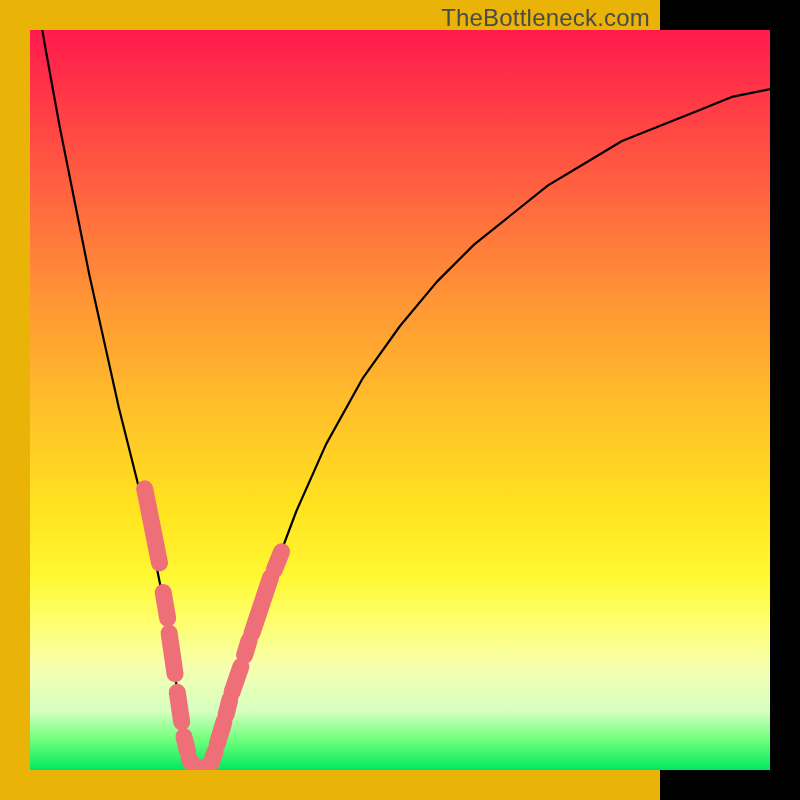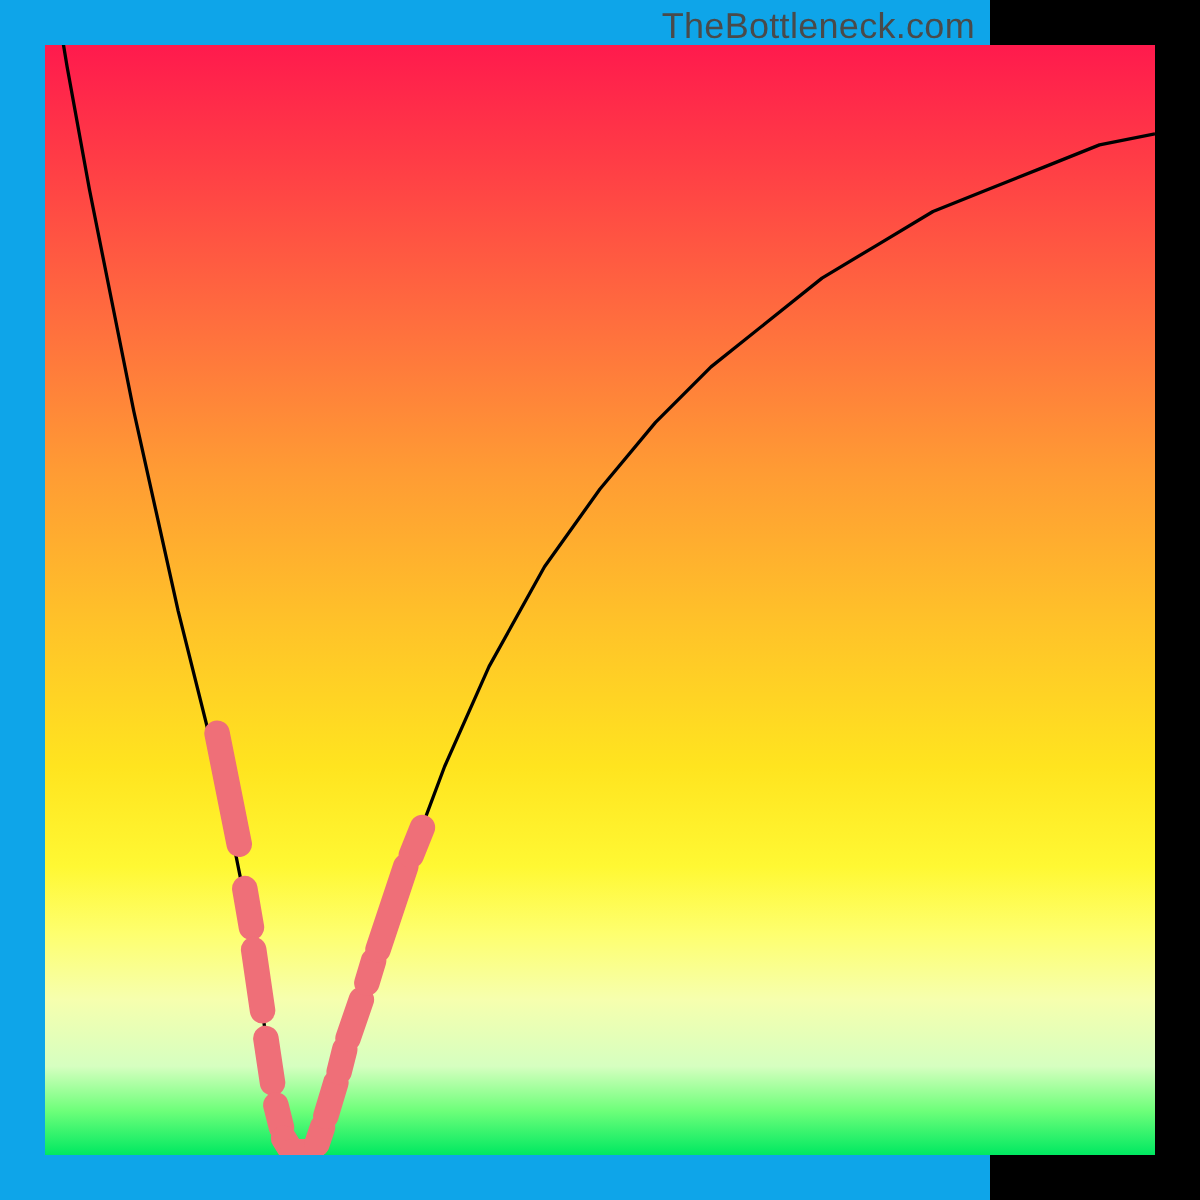--- a/index.html
+++ b/index.html
@@ -8,21 +8,21 @@
     width: 800px;
     height: 800px;
     background: #000;
     overflow: hidden;
     font-family: Arial, Helvetica, sans-serif;
   }
   .stage {
     position: relative;
     width: 660px;
     height: 800px;
-    background: #0ea5e9;
+    background: #eab308;
   }
   .plot-area {
     position: absolute;
     left: 30px;
     top: 30px;
     width: 740px;
     height: 740px;
     background: linear-gradient(to bottom,
       #ff1a4d 0%,
       #ff3b46 10%,

